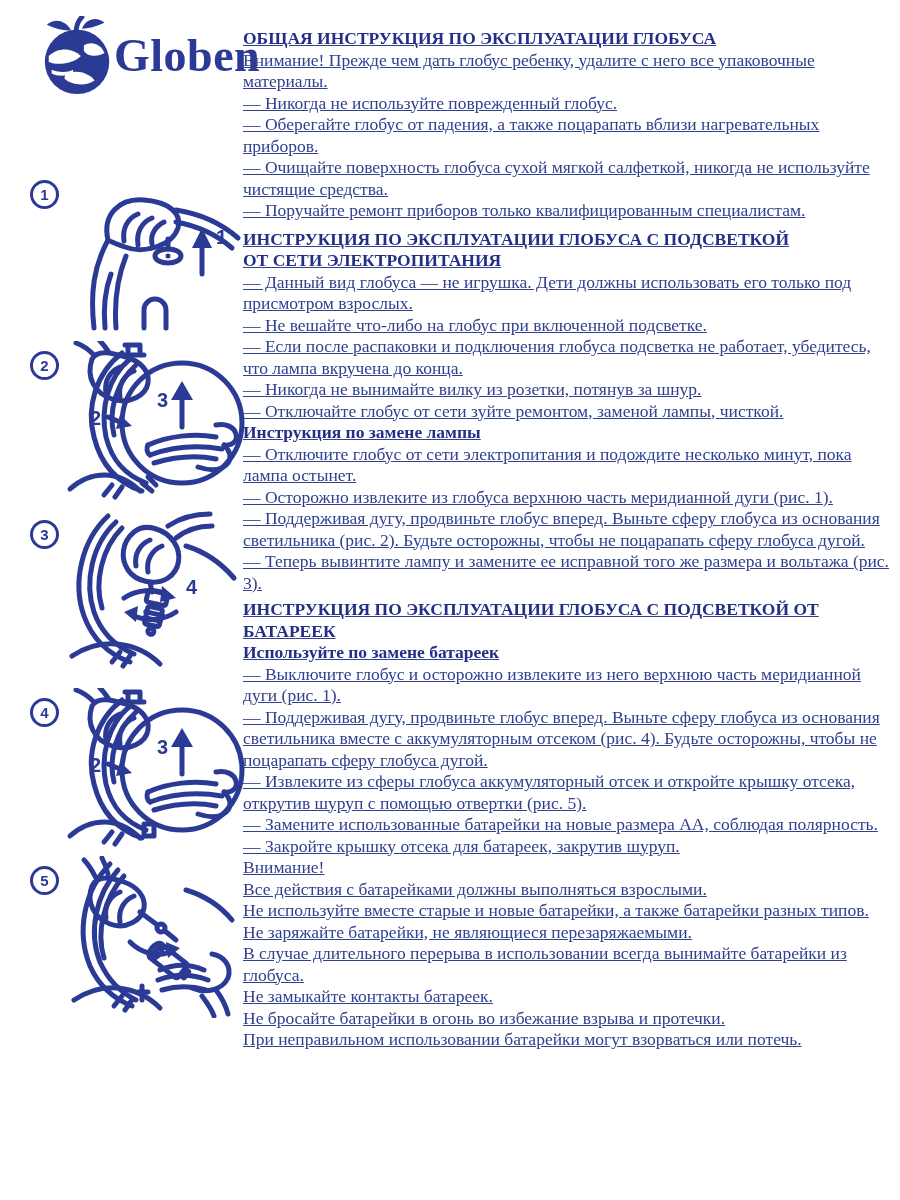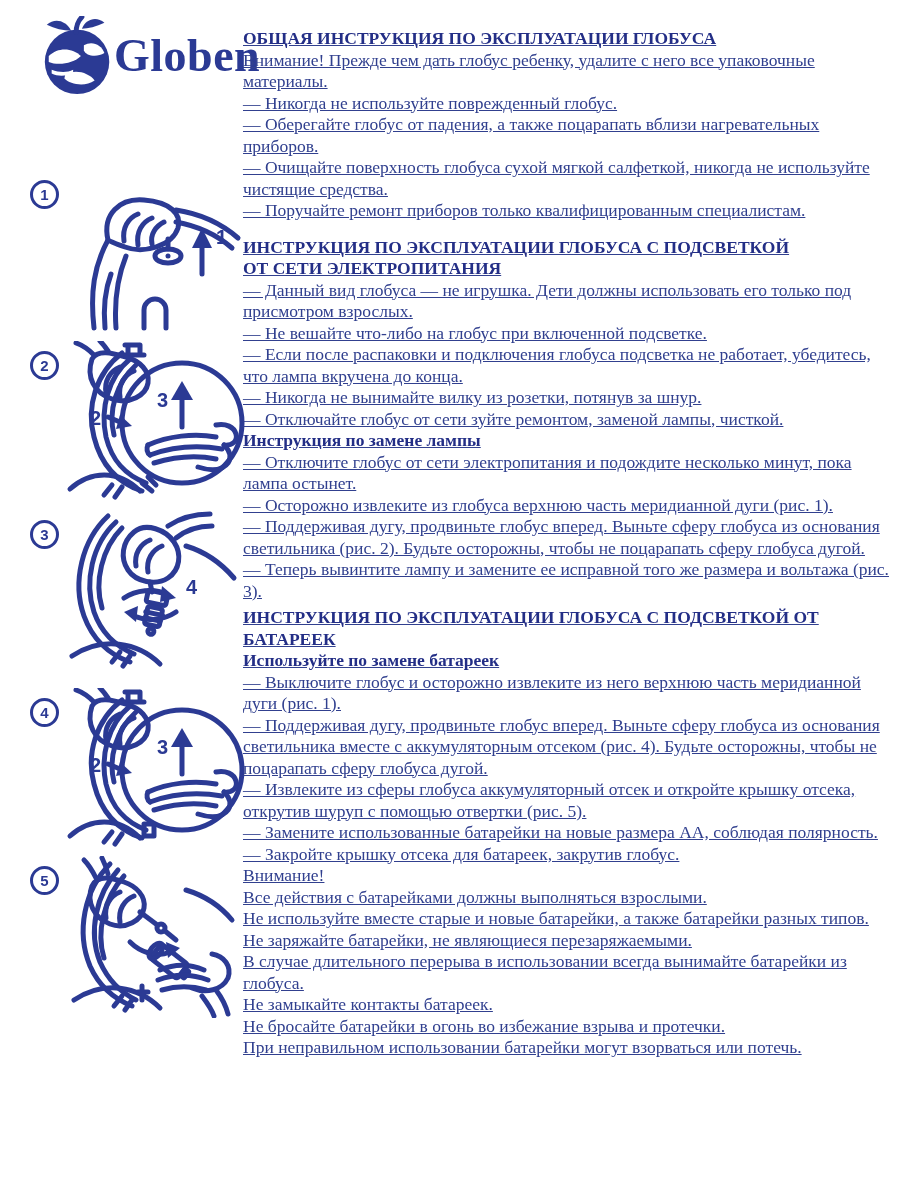--- a/index.html
+++ b/index.html
@@ -226,21 +226,21 @@
 
   <div class="text-col">
       <div class="section" style="margin-top: 0px;">
         <h2 class="sec-heading">ОБЩАЯ ИНСТРУКЦИЯ ПО ЭКСПЛУАТАЦИИ ГЛОБУСА</h2>
         <p class="para">Внимание! Прежде чем дать глобус ребенку, удалите с него все упаковочные материалы.</p>
         <p class="para">— Никогда не используйте поврежденный глобус.</p>
         <p class="para">— Оберегайте глобус от падения, а также поцарапать вблизи нагревательных приборов.</p>
         <p class="para">— Очищайте поверхность глобуса сухой мягкой салфеткой, никогда не исполь­зуйте чистящие средства.</p>
         <p class="para">— Поручайте ремонт приборов только квалифицированным специалистам.</p>
       </div>
-      <div class="section" style="margin-top: 15px;">
+      <div class="section" style="margin-top: 7px;">
         <h2 class="sec-heading">ИНСТРУКЦИЯ ПО ЭКСПЛУАТАЦИИ ГЛОБУСА С ПОДСВЕТКОЙ
 ОТ СЕТИ ЭЛЕКТРОПИТАНИЯ</h2>
         <p class="para">— Данный вид глобуса — не игрушка. Дети должны использовать его только под присмотром взрослых.</p>
         <p class="para">— Не вешайте что-либо на глобус при включенной подсветке.</p>
         <p class="para">— Если после распаковки и подключения глобуса подсветка не работает, убедитесь, что лампа вкручена до конца.</p>
         <p class="para">— Никогда не вынимайте вилку из розетки, потянув за шнур.</p>
         <p class="para">— Отключайте глобус от сети зуйте ремонтом, заменой лампы, чисткой.</p>
         <p class="para bold">Инструкция по замене лампы</p>
         <p class="para">— Отключите глобус от сети электропитания и подождите несколько минут, пока лампа остынет.</p>
         <p class="para">— Осторожно извлеките из глобуса верхнюю часть меридианной дуги (рис. 1).</p>
@@ -248,21 +248,21 @@
         <p class="para">— Теперь вывинтите лампу и замените ее исправной того же размера и вольта­жа (рис. 3).</p>
       </div>
       <div class="section" style="margin-top: 5px;">
         <h2 class="sec-heading">ИНСТРУКЦИЯ ПО ЭКСПЛУАТАЦИИ ГЛОБУСА С ПОДСВЕТКОЙ ОТ
 БАТАРЕЕК</h2>
         <p class="para bold">Используйте по замене батареек</p>
         <p class="para">— Выключите глобус и осторожно извлеките из него верхнюю часть меридиан­ной дуги (рис. 1).</p>
         <p class="para">— Поддерживая дугу, продвиньте глобус вперед. Выньте сферу глобуса из основания светильника вместе с аккумуляторным отсеком (рис. 4). Будьте осторожны, чтобы не поцарапать сферу глобуса дугой.</p>
         <p class="para">— Извлеките из сферы глобуса аккумуляторный отсек и откройте крышку отсека, открутив шуруп с помощью отвертки (рис. 5).</p>
         <p class="para">— Замените использованные батарейки на новые размера АА, соблюдая поляр­ность.</p>
-        <p class="para">— Закройте крышку отсека для батареек, закрутив глобус.</p>
+        <p class="para">— Закройте крышку отсека для батареек, закрутив шуруп.</p>
         <p class="para">Внимание!</p>
         <p class="para">Все действия с батарейками должны выполняться взрослыми.</p>
         <p class="para">Не используйте вместе старые и новые батарейки, а также батарейки разных типов.</p>
         <p class="para">Не заряжайте батарейки, не являющиеся перезаряжаемыми.</p>
         <p class="para">В случае длительного перерыва в использовании всегда вынимайте батарейки из глобуса.</p>
         <p class="para">Не замыкайте контакты батареек.</p>
         <p class="para">Не бросайте батарейки в огонь во избежание взрыва и протечки.</p>
         <p class="para">При неправильном использовании батарейки могут взорваться или потечь.</p>
       </div>
     </div>

